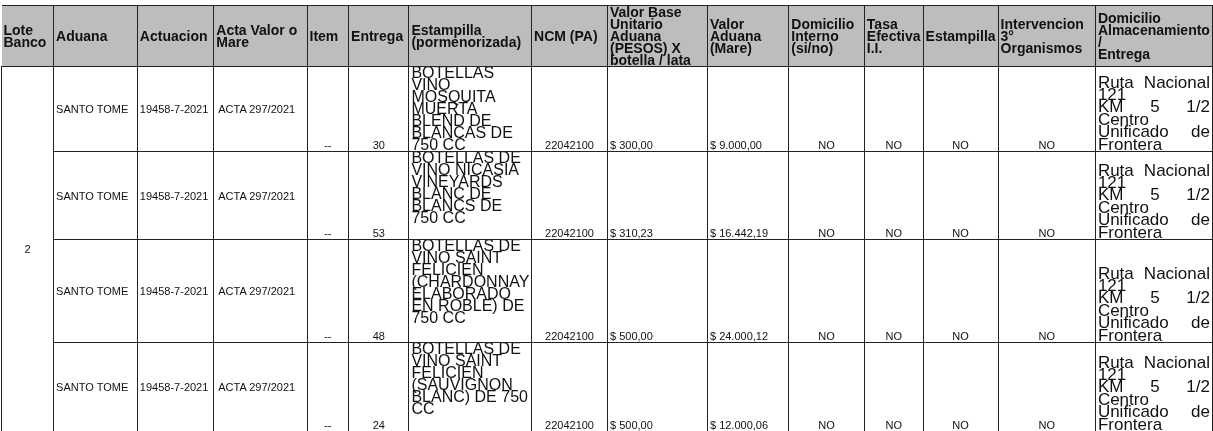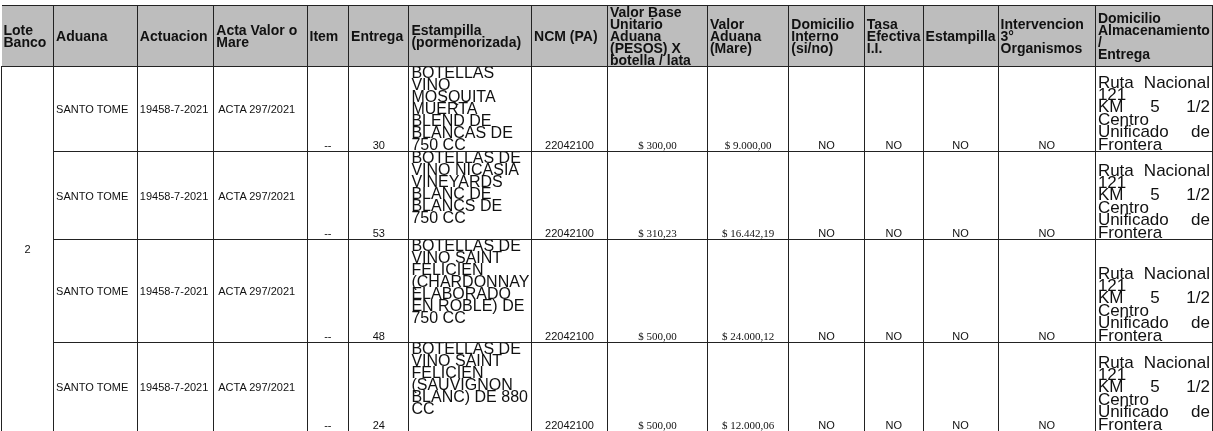--- a/index.html
+++ b/index.html
@@ -26,21 +26,21 @@
     line-height: 12px;
     height: 52px;
     color: #111;
   }
   table.grid thead th.first { border-left: none; margin-top: 40px; }
   table.grid tbody td { background: #ffffff; }
   td.lote { border-left: none; border-bottom: none; border-top: none; text-align: center; vertical-align: middle; }
   td.mid { vertical-align: middle; white-space: nowrap; }
   td.bot { vertical-align: bottom; padding-bottom: 2px; }
   td.c { text-align: center; }
-  td.r { text-align: center; padding-right: 4px; font-family: Liberation Serif, serif; }
+  td.r { text-align: left; padding-right: 4px; }
   td.desc { vertical-align: top; line-height: 12px; padding-top: 2px; padding-left: 2px; font-size: 16px; }
   td.dom { vertical-align: bottom; text-align: justify; text-align-last: left; line-height: 12.4px; padding-bottom: 1px; font-size: 17px; }
   .dom-line { display: block; text-align: justify; text-align-last: justify; }
   .dom-line.last { text-align-last: left; }
   tr.r1 td { height: 74px; }
   tr.r2 td { height: 87px; }
   tr.r3 td { height: 102px; }
   tr.r4 td { height: 88px; }
 </style>
 </head>
@@ -184,21 +184,21 @@
         <span class="dom-line last">Frontera</span>
       </td>
     </tr>
 
     <tr class="r4">
       <td class="mid">SANTO TOME</td>
       <td class="mid">19458-7-2021</td>
       <td class="mid" style="padding-left:4px">ACTA 297/2021</td>
       <td class="bot c">--</td>
       <td class="bot c">24</td>
-      <td class="desc">BOTELLAS  DE VINO SAINT FELICIEN (SAUVIGNON BLANC) DE 880 CC</td>
+      <td class="desc">BOTELLAS  DE VINO SAINT FELICIEN (SAUVIGNON BLANC) DE 750 CC</td>
       <td class="bot c">22042100</td>
       <td class="bot r">$ 500,00</td>
       <td class="bot r">$ 12.000,06</td>
       <td class="bot c">NO</td>
       <td class="bot c">NO</td>
       <td class="bot c">NO</td>
       <td class="bot c">NO</td>
       <td class="dom">
         <span class="dom-line">Ruta  Nacional  121</span>
         <span class="dom-line">KM  5  1/2  Centro</span>

